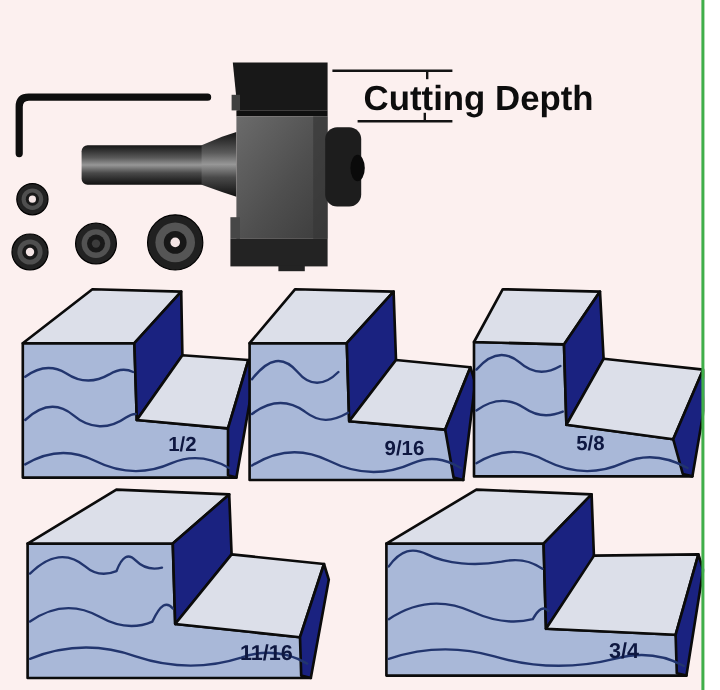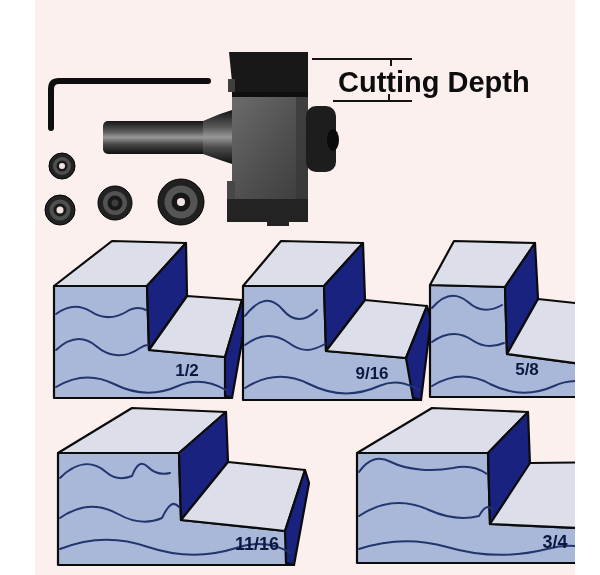--- a/index.html
+++ b/index.html
@@ -10,21 +10,21 @@
     --outline:#0b0b0b;
     --grain:#22356e;
     --label:#0e1740;
     --metal-dark:#1d1d1d;
     --metal-mid:#4d4d4d;
     --green:#3fae49;
   }
   html,body{margin:0;padding:0;}
   body{font-family:"Liberation Sans",sans-serif;background:#fff;}
   .canvas{
-    position:relative;width:540px;height:575px;background:var(--bg);overflow:hidden;margin-left:35px;
+    position:relative;width:600px;height:575px;background:var(--bg);overflow:hidden;
   }
   .canvas svg{position:absolute;left:0;top:0;}
   .block-face{fill:var(--wood-front);stroke:var(--outline);stroke-width:2.2;stroke-linejoin:round;}
   .block-top{fill:var(--wood-top);stroke:var(--outline);stroke-width:2.2;stroke-linejoin:round;}
   .block-side{fill:var(--wood-side);stroke:var(--outline);stroke-width:2.2;stroke-linejoin:round;}
   .grain{fill:none;stroke:var(--grain);stroke-width:2;stroke-linecap:round;}
   .blk-label{font:bold 17px "Liberation Sans",sans-serif;fill:var(--label);}
   .blk-label-lg{font:bold 18px "Liberation Sans",sans-serif;fill:var(--label);}
   .cutting-depth{font:bold 29px "Liberation Sans",sans-serif;fill:#0d0d0d;}
   .measure{stroke:#141414;stroke-width:2;}

